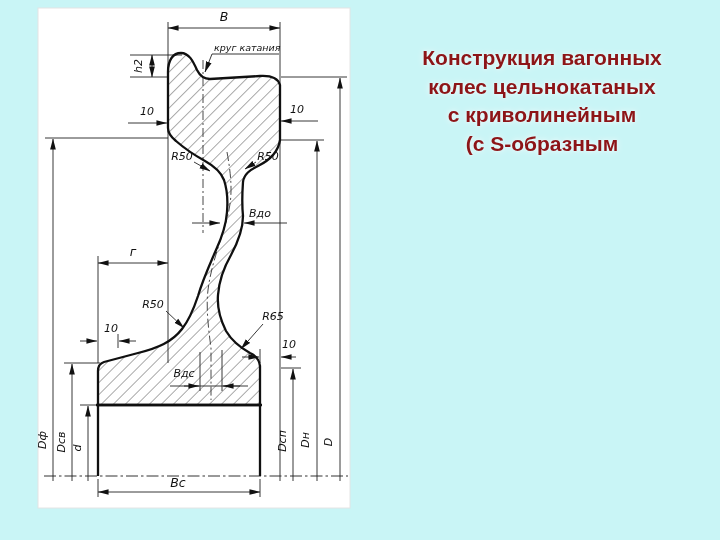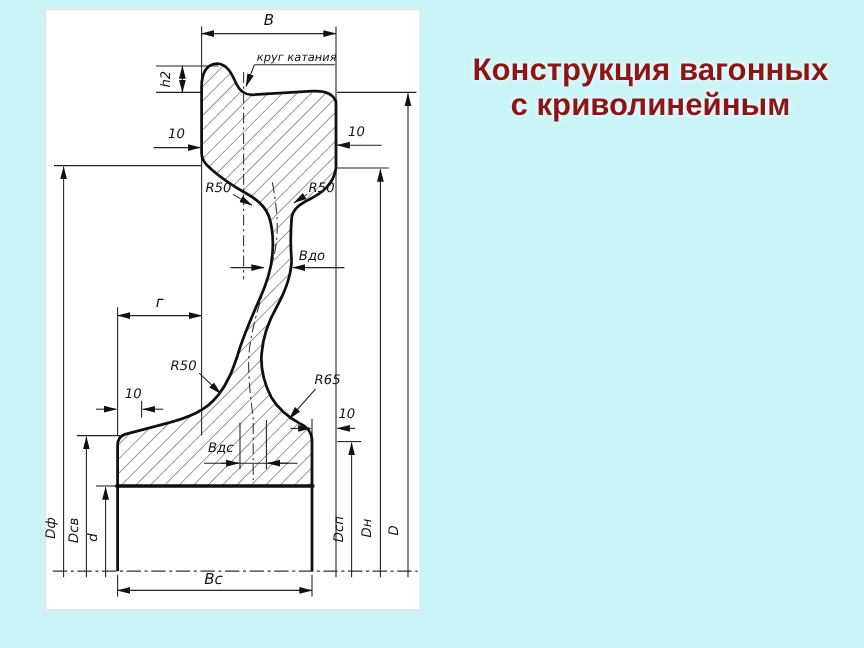--- a/index.html
+++ b/index.html
@@ -17,21 +17,21 @@
   .thin{stroke:#222;stroke-width:0.9;fill:none;}
   .cline{stroke:#333;stroke-width:0.9;fill:none;stroke-dasharray:9 3 2 3;}
   .axis{stroke:#333;stroke-width:1;fill:none;stroke-dasharray:12 3 2.5 3;}
   .dimtext{font-family:"DejaVu Sans",sans-serif;font-style:italic;font-size:11px;fill:#111;}
   .dimtext-lg{font-family:"DejaVu Sans",sans-serif;font-style:italic;font-size:12.5px;fill:#111;}
   .dimtext-sm{font-family:"DejaVu Sans",sans-serif;font-style:italic;font-size:9.5px;fill:#111;}
   .title-block{
     position:absolute;left:372px;top:44px;width:340px;
     text-align:center;
     font-family:"Liberation Sans","DejaVu Sans",sans-serif;
-    font-weight:bold;font-size:26px;line-height:28.5px;
+    font-weight:bold;font-size:21px;line-height:28.5px;
     color:#8c1518;
     text-shadow:0 0 6px rgba(255,255,255,.85),0 0 2px rgba(255,255,255,.6);
   }
 </style>
 </head>
 <body>
 
 <svg id="stage" width="720" height="540" viewBox="0 0 720 540">
   <defs>
     <pattern id="hatch" patternUnits="userSpaceOnUse" width="8.5" height="8.5" patternTransform="rotate(-45)">
@@ -189,14 +189,16 @@
     <text class="dimtext" text-anchor="middle" transform="translate(65,442) rotate(-90)">Dсв</text>
     <text class="dimtext" text-anchor="middle" transform="translate(81,448) rotate(-90)">d</text>
     <text class="dimtext" text-anchor="middle" transform="translate(286,441) rotate(-90)">Dсп</text>
     <text class="dimtext" text-anchor="middle" transform="translate(309,440) rotate(-90)">Dн</text>
     <text class="dimtext" text-anchor="middle" transform="translate(332,442) rotate(-90)">D</text>
   </g>
 </svg>
 
 <div class="title-block">
   <div>Конструкция вагонных</div>
+  <div>колес цельнокатаных</div>
   <div>с криволинейным</div>
+  <div>(с S-образным</div>
 </div>
 
 </body></html>

